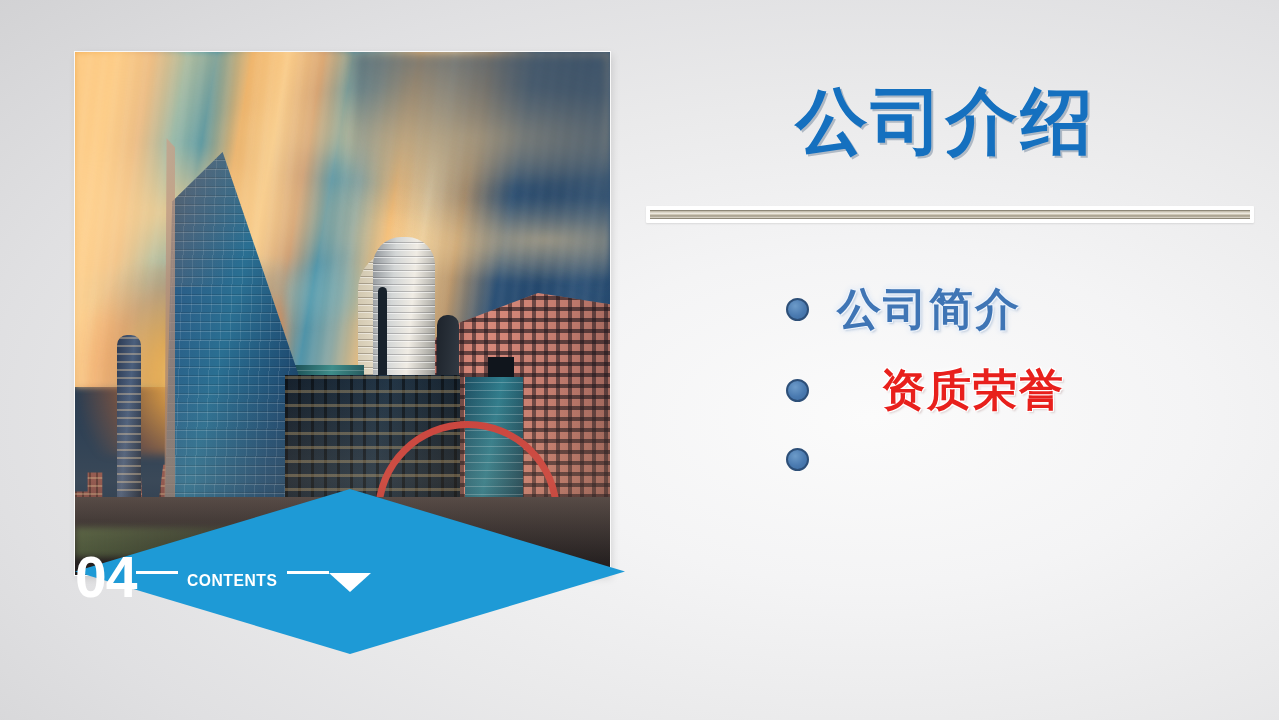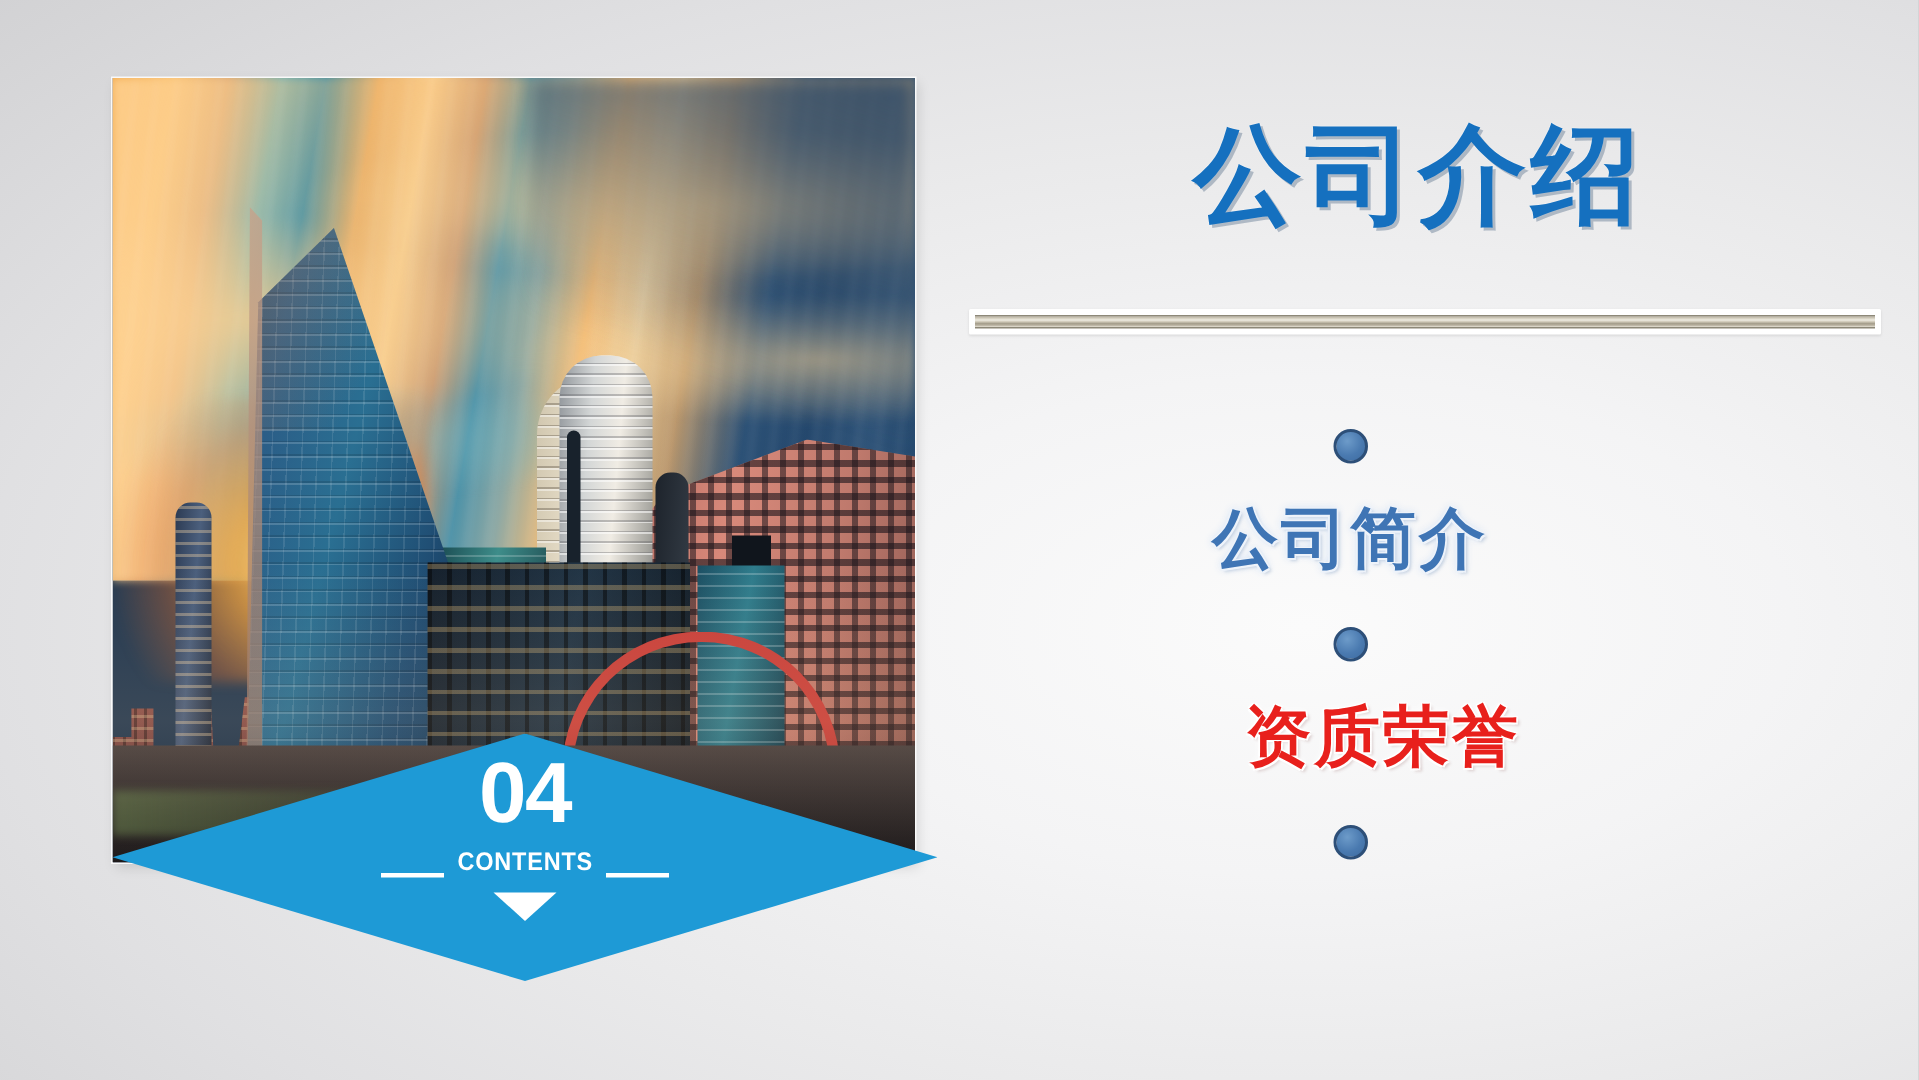--- a/index.html
+++ b/index.html
@@ -295,35 +295,35 @@
     left:75px; top:489px;
     width:550px; height:165px;
     background:#1e9ad6;
     clip-path:polygon(50% 0%, 100% 50%, 50% 100%, 0% 50%);
     filter:drop-shadow(0 3px 5px rgba(0,0,0,.18));
   }
   .badge-content{
     position:absolute;
     left:75px; top:489px;
     width:550px; height:165px;
-    display:flex; flex-direction:column;
+    display:flex; flex-direction:row;
     align-items:center; justify-content:flex-start;
     padding-top:12px;
     pointer-events:none;
   }
   .badge-num{
     color:#ffffff;
     font-size:57px;
     font-weight:bold;
     line-height:1;
     letter-spacing:-1px;
     font-family:"Liberation Sans", sans-serif;
   }
   .badge-caption{
-    display:flex; align-items:flex-end; gap:5px;
+    display:flex; align-items:flex-start; gap:5px;
     margin-top:7px;
   }
   .cap-rule{ width:42px; height:3px; background:#ffffff; }
   .badge-caption-text{
     color:#ffffff;
     font-size:17px;
     font-weight:bold;
     letter-spacing:.6px;
     transform:scaleX(.92);
   }
@@ -343,21 +343,21 @@
   .title{
     position:absolute;
     left:0; right:32px; top:86px;
     text-align:center;
     font-size:72px;
     font-weight:bold;
     color:#1570bf;
     letter-spacing:3px;
     line-height:1;
     text-shadow:2px 2px 0 rgba(60,90,120,.35), 0 0 1px rgba(255,255,255,.9);
-    font-family:Liberation Mono, monospace;
+    font-family:Liberation Serif, serif;
   }
 
   .divider{
     position:absolute;
     left:2px; top:206px;
     width:608px; height:17px;
     background:#ffffff;
     border-radius:1px;
     box-shadow:0 1px 2px rgba(0,0,0,.10);
     display:flex; align-items:center;
@@ -372,21 +372,21 @@
     border-bottom:1px solid #8d8878;
   }
 
   .bullets{
     position:absolute;
     left:142px; top:286px;
     display:flex; flex-direction:column;
     gap:35px;
   }
   .bullet-row{
-    display:flex; align-items:center; gap:28px;flex-direction:column;
+    display:flex; align-items:center; gap:28px;
   }
   .bullet-dot{
     width:23px; height:23px; border-radius:50%;
     background:radial-gradient(circle at 38% 32%, #6d9bc9 0%, #4a7ab0 55%, #3d6ba0 100%);
     border:2px solid #2d4f78;
     flex:0 0 auto;
   }
   .bullet-text{
     font-size:44px;
     font-weight:bold;

